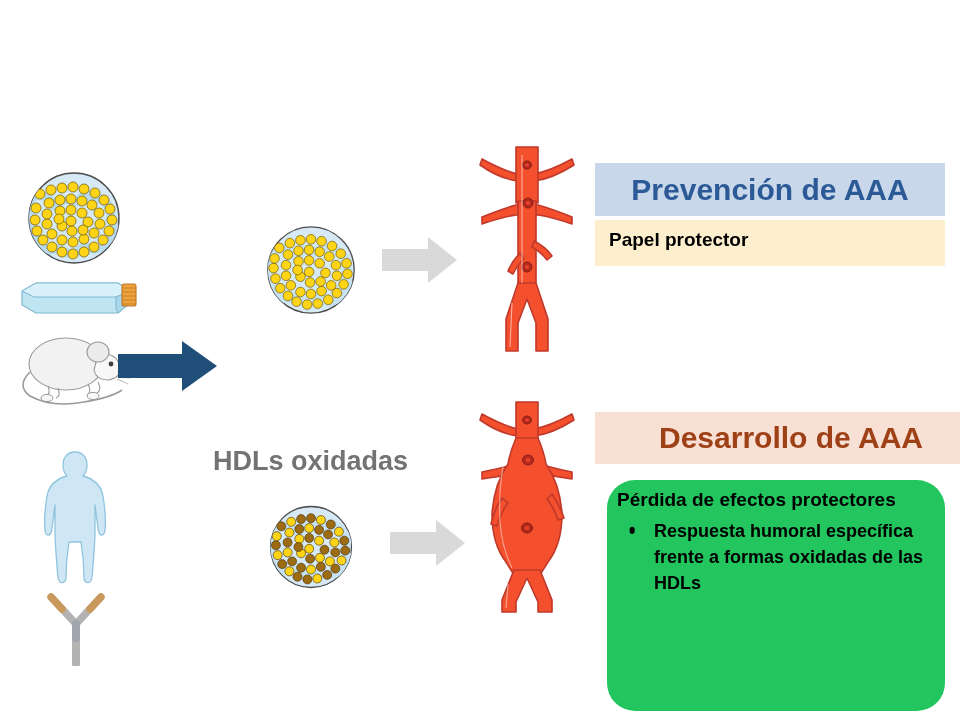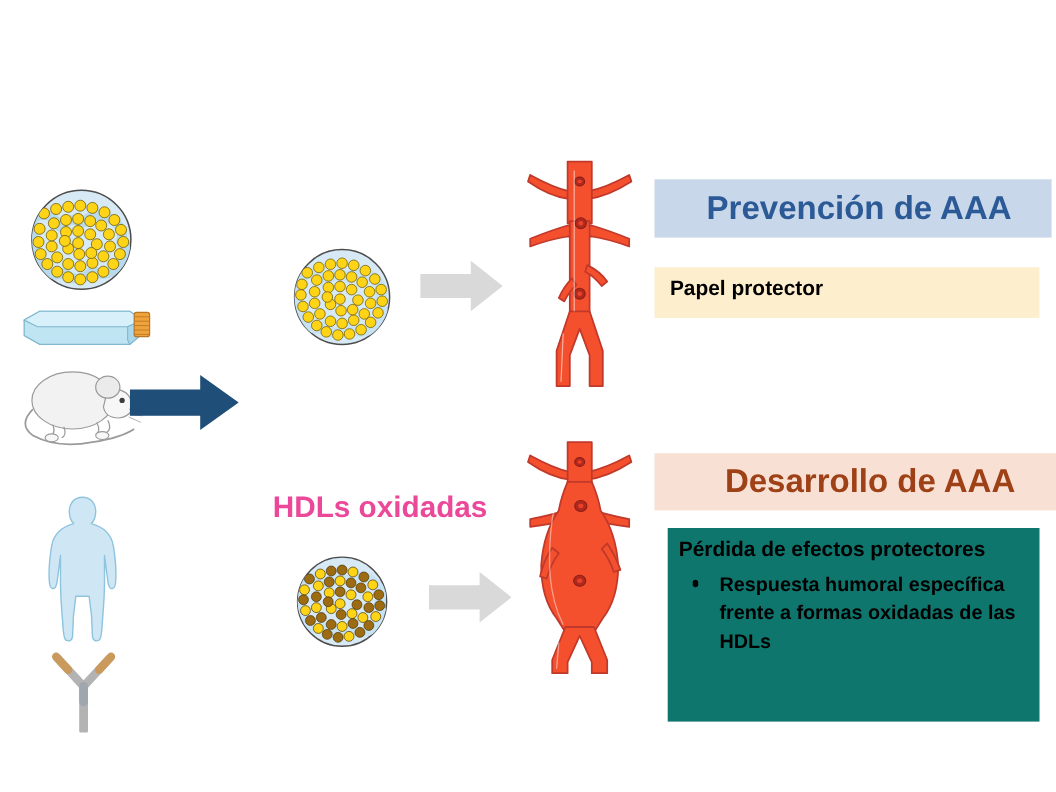--- a/index.html
+++ b/index.html
@@ -25,63 +25,62 @@
     white-space: nowrap;
   }
   #label-hdl-native {
     left: 228px; top: 166px;
     font-size: 27px;
     color: #a6a6a6;
   }
   #label-hdl-oxidized {
     left: 213px; top: 446px;
     font-size: 27px;
-    color: #ec4899;
-    margin-left: 35px;
+    color: #737373;
   }
 
   
   .panel-header {
     display: flex;
     align-items: center;
     justify-content: center;
     font-weight: bold;
     white-space: nowrap;
   }
   #box-prevention-header {
     left: 595px; top: 163px;
     width: 350px; height: 53px;
     background: #c9d7ea;
     color: #2c5a96;
     font-size: 30px;
-    padding-left: 11px;
   }
   #box-prevention-body {
-    left: 595px; top: 243px;
+    left: 595px; top: 220px;
     width: 350px; height: 46px;
     background: #fdeecd;
   }
   #box-prevention-body .body-text {
     position: absolute;
     left: 14px; top: 9px;
     font-size: 19px;
     font-weight: bold;
     color: #000000;
   }
   #box-development-header {
     left: 595px; top: 412px;
     width: 392px; height: 52px;
     background: #f9e0d4;
     color: #9e4117;
     font-size: 30px;
   }
   #box-development-body {
     left: 607px; top: 480px;
-    width: 338px; height: 176px;
-    background: #0f766e;
+    width: 338px; height: 231px;
+    background: #22c55e;
+    border-radius: 28px;
   }
   #dev-heading {
     position: absolute;
     left: 10px; top: 9px;
     font-size: 19px;
     font-weight: bold;
     color: #000000;
     white-space: nowrap;
   }
   .bullet-list {

